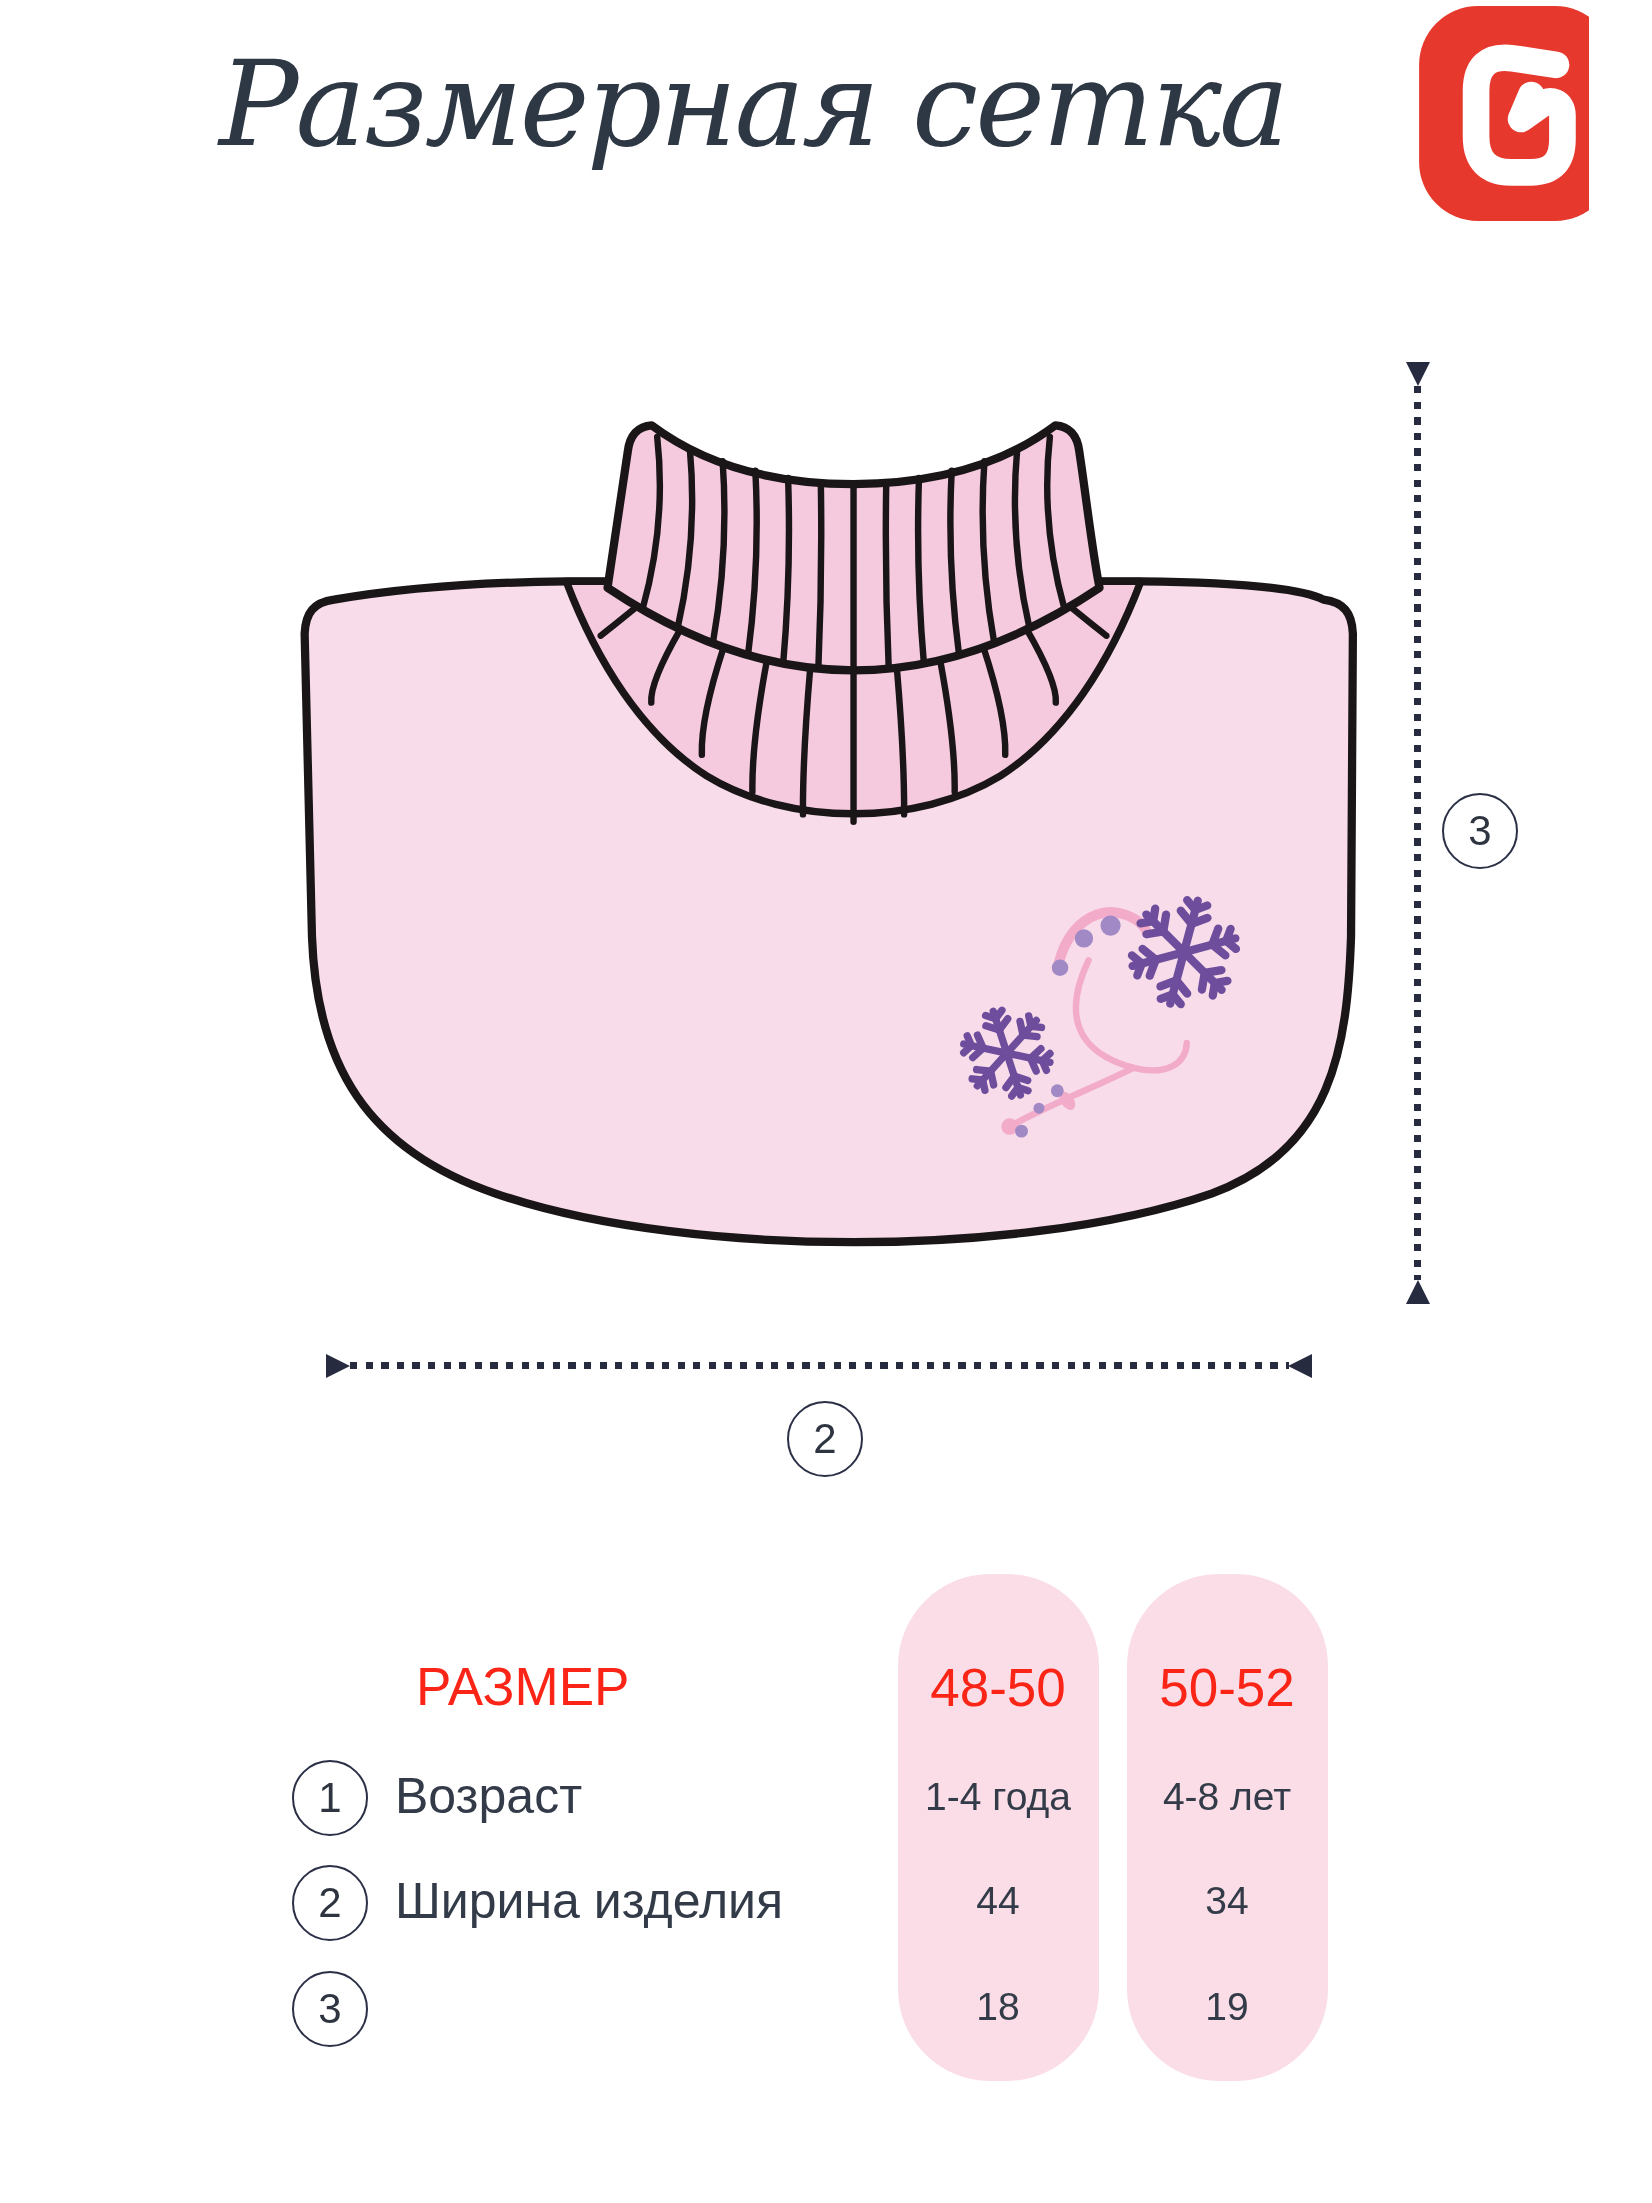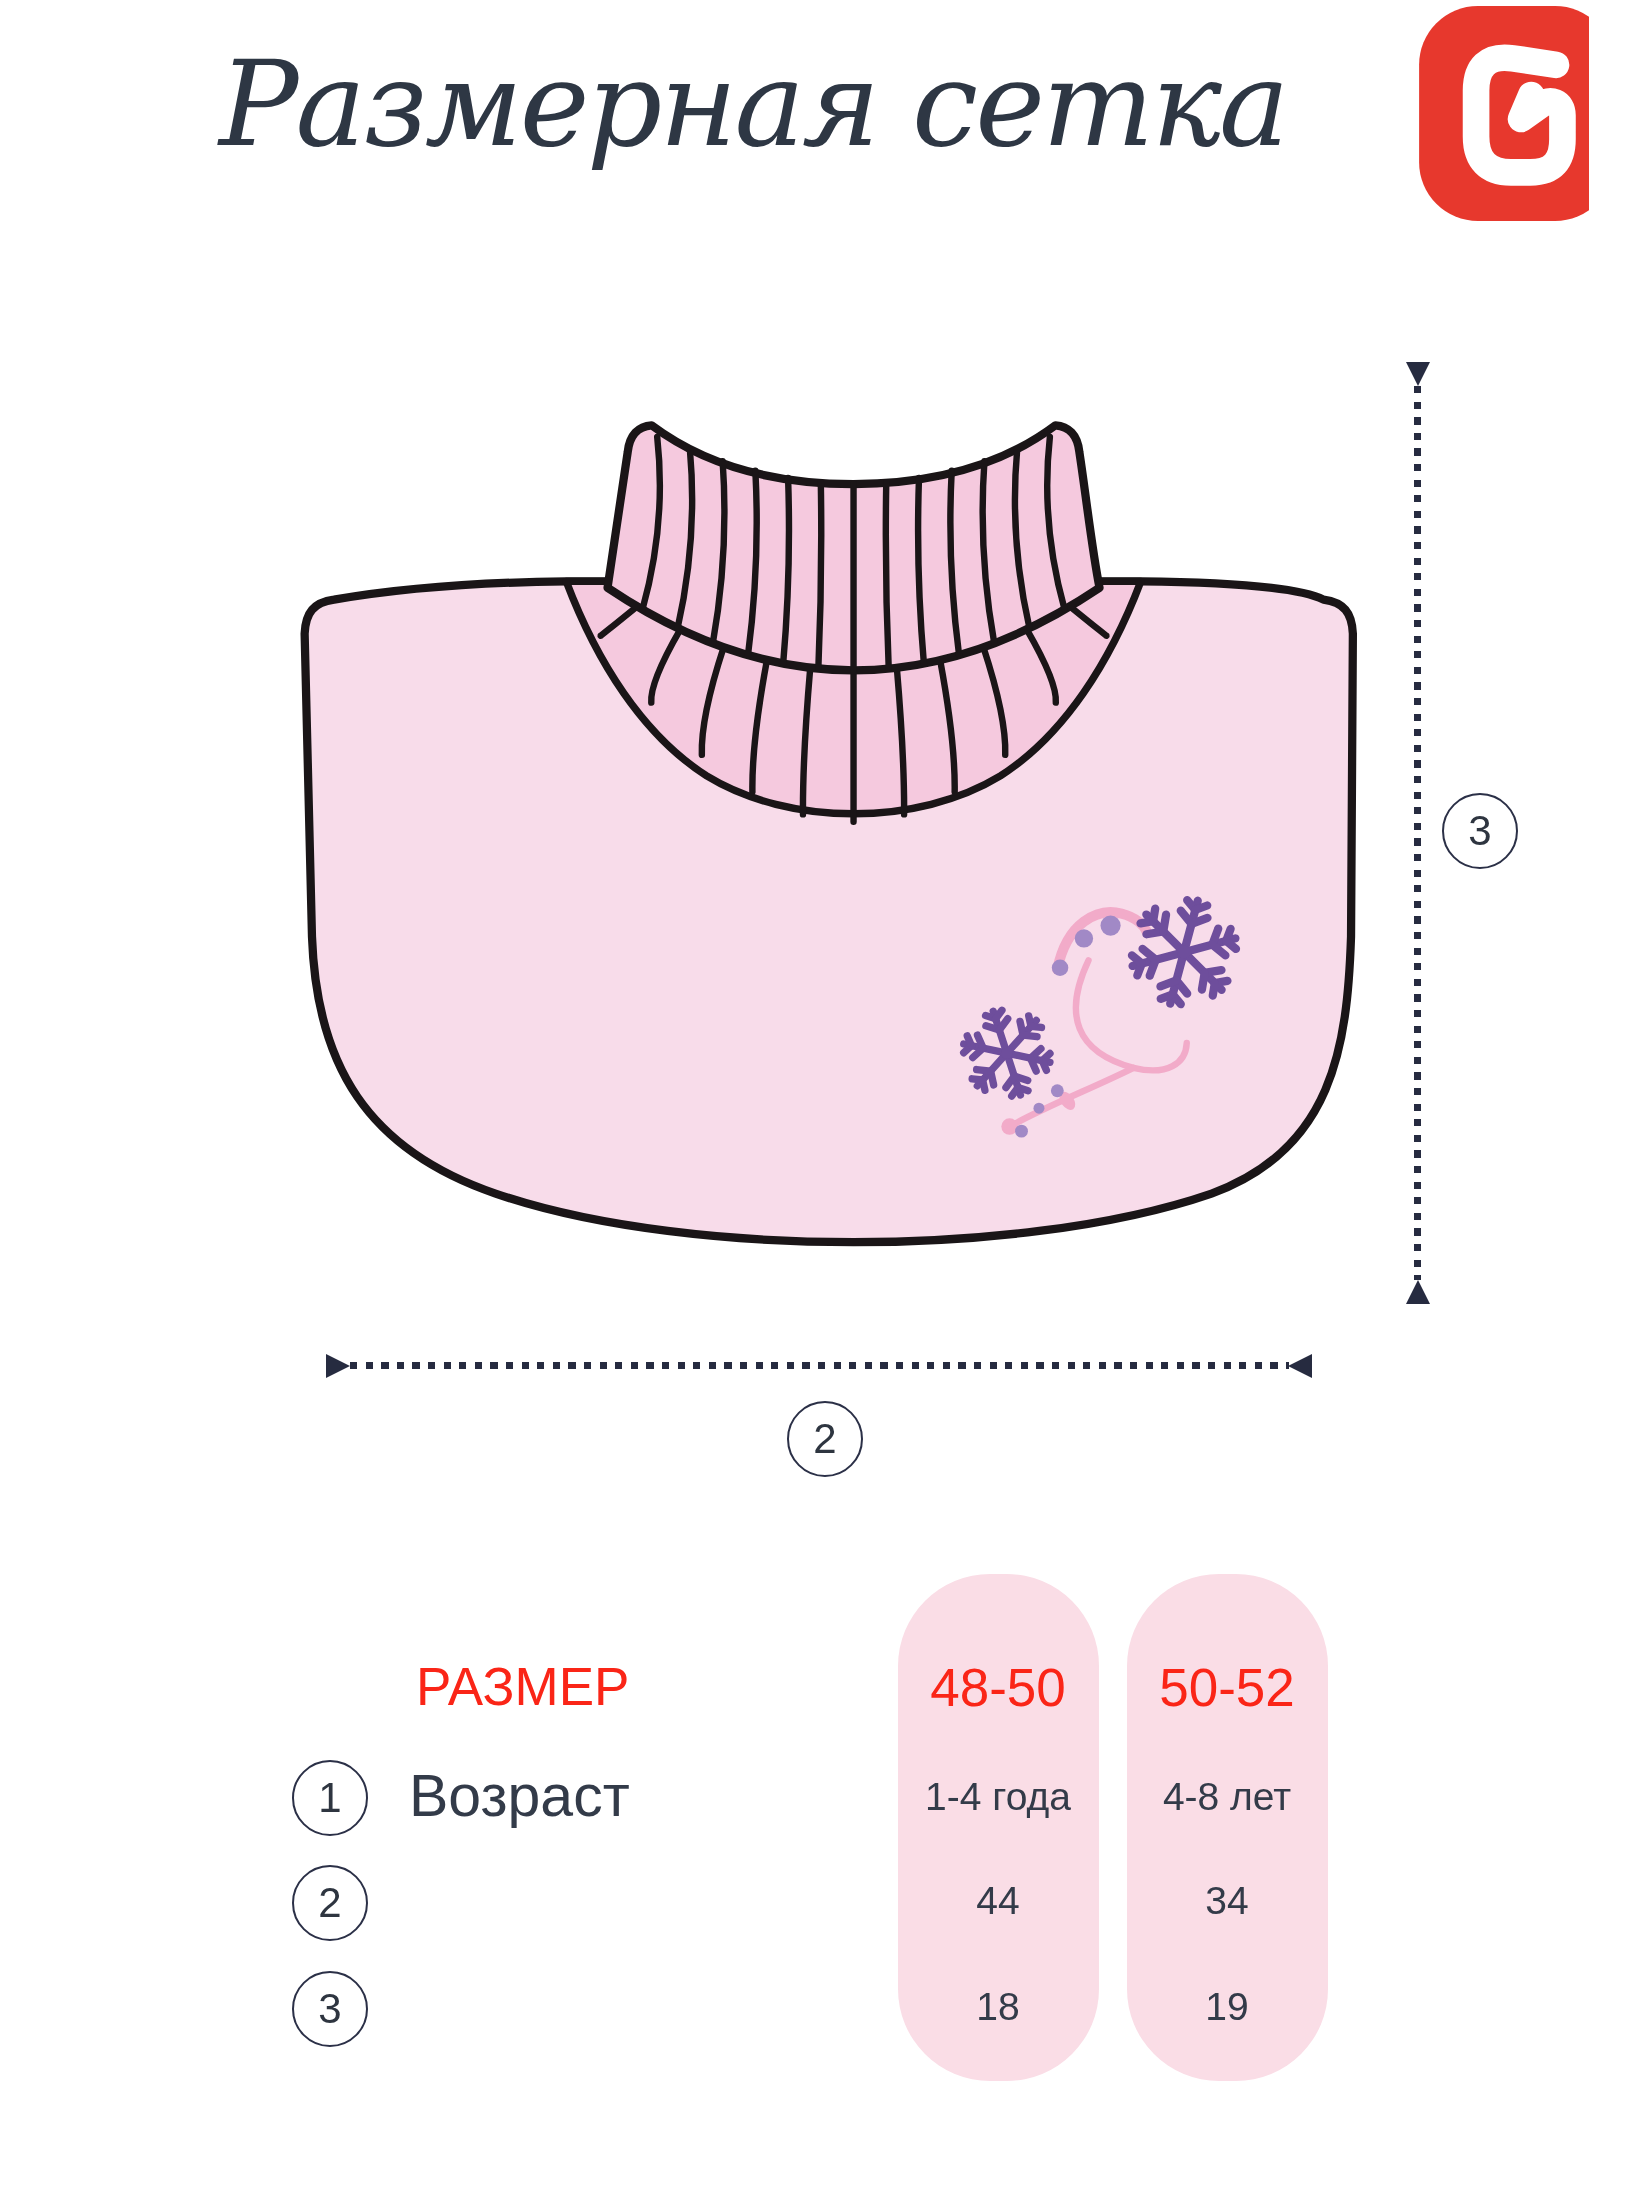--- a/index.html
+++ b/index.html
@@ -30,21 +30,21 @@
 
   
   .pill{top:1574px;width:201px;height:507px;background:#fadde6;border-radius:92px}
   #pill-1{left:898px}
   #pill-2{left:1127px}
   .red-hdr{transform:translate(-50%,-50%);font-weight:normal;font-size:53px;color:#fa2517;white-space:nowrap}
   #hdr-size{left:416px;top:1686px;transform:translateY(-50%)}
   #hdr-c1{left:998px;top:1687px}
   #hdr-c2{left:1227px;top:1687px}
   .cell{transform:translate(-50%,-50%);font-size:39px;color:#333b49;white-space:nowrap}
-  .row-label{left:409px;transform:translateY(-50%);font-size:59px;color:#333b49;white-space:nowrap}
+  .row-label{left:395px;transform:translateY(-50%);font-size:50px;color:#333b49;white-space:nowrap}
   .row-circle{left:292px;width:72px;height:72px;border:2.8px solid #2b3047;border-radius:50%;
           display:flex;align-items:center;justify-content:center;font-size:42px;color:#2e3540;background:#fff}
 </style>
 </head>
 <body>
 
 <div id="canvas">
 
   <div id="title" class="abs">Размерная сетка</div>
 
@@ -220,20 +220,21 @@
   <div class="abs row-circle" style="top:1760px">
     <span>1</span>
     </div>
   <div class="abs row-label" style="top:1796px">Возраст</div>
   <div class="abs cell" style="left:998px;top:1797px">1-4 года</div>
   <div class="abs cell" style="left:1227px;top:1797px">4-8 лет</div>
 
   <div class="abs row-circle" style="top:1865px">
     <span>2</span>
     </div>
+  <div class="abs row-label" style="top:1901px">Ширина изделия</div>
   <div class="abs cell" style="left:998px;top:1901px">44</div>
   <div class="abs cell" style="left:1227px;top:1901px">34</div>
 
   <div class="abs row-circle" style="top:1971px">
     <span>3</span>
     </div>
   <div class="abs cell" style="left:998px;top:2007px">18</div>
   <div class="abs cell" style="left:1227px;top:2007px">19</div>
 
 </div>

